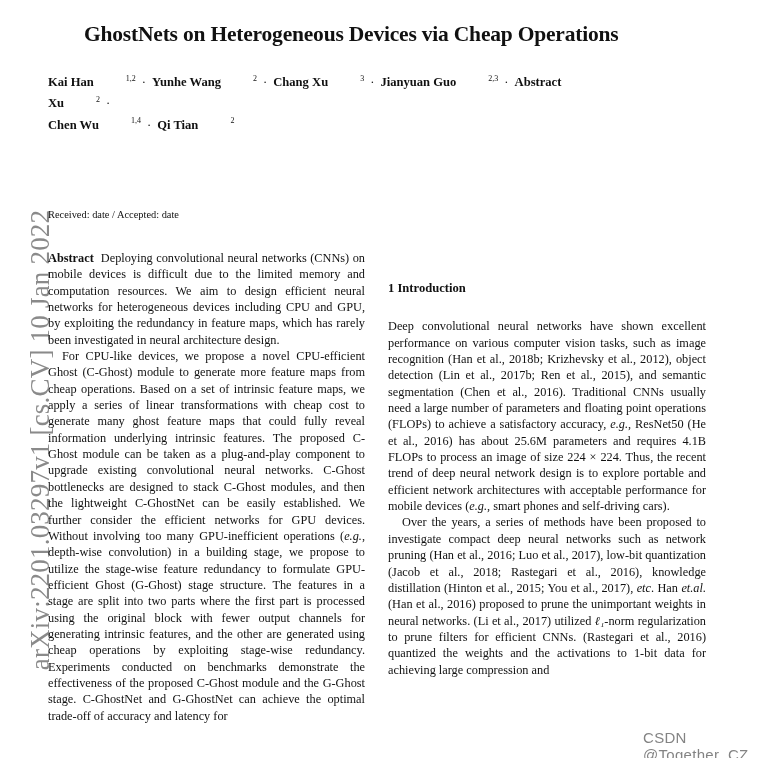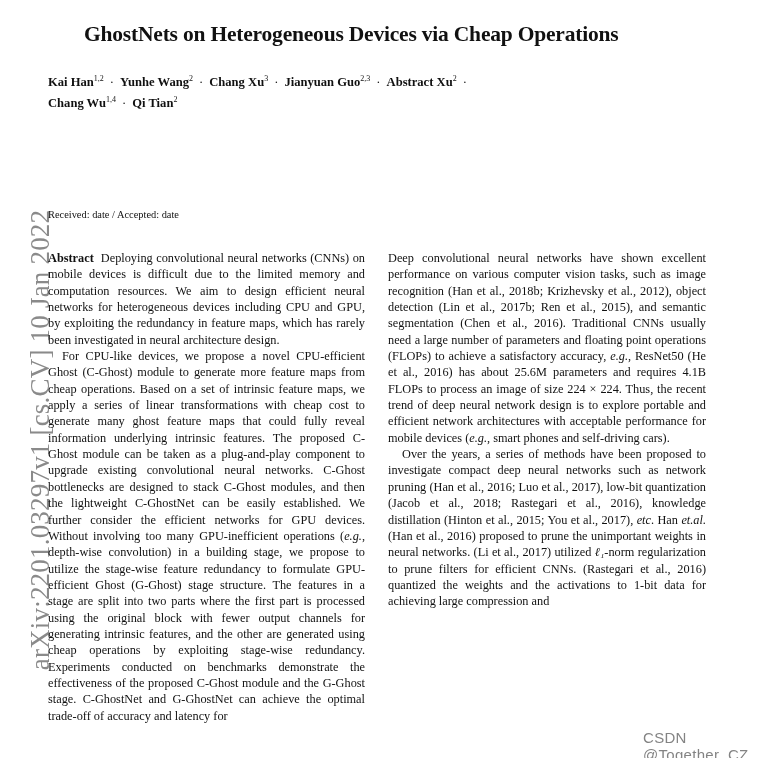--- a/index.html
+++ b/index.html
@@ -8,21 +8,21 @@
     font-family: "Liberation Serif", "DejaVu Serif", serif; color: #111;
   }
   .title {
     position: absolute; left: 48px; top: 22px;
     font-size: 21.5px; font-weight: bold; letter-spacing: -0.2px; color: #111; margin-left: 36px;
   }
   .authors {
     position: absolute; left: 48px; top: 70px; width: 560px;
     font-size: 12.6px; font-weight: bold; line-height: 17px;
   }
-  .authors sup { font-weight: normal; font-size: 8px; }
+  .authors sup { font-weight: normal; font-size: 8px; margin-left: 32px; }
   .authors .dot { font-weight: normal; margin: 0 6px; }
   .arxiv {
     position: absolute; left: 40px; top: 440px;
     transform: translate(-50%, -50%) rotate(-90deg);
     transform-origin: center center;
     white-space: nowrap;
     font-size: 27px; color: #8a8a8a; letter-spacing: 0.2px;
   }
   .received {
     position: absolute; left: 48px; top: 209px; font-size: 10.4px; text-align: right;
@@ -45,30 +45,31 @@
   }
   i { }
 </style>
 </head>
 <body>
 
 <div class="title">GhostNets on Heterogeneous Devices via Cheap Operations</div>
 
 <div class="authors">
   <span><span>Kai Han</span><sup>1,2</sup></span><span class="dot">·</span><span><span>Yunhe Wang</span><sup>2</sup></span><span class="dot">·</span><span><span>Chang Xu</span><sup>3</sup></span><span class="dot">·</span><span><span>Jianyuan Guo</span><sup>2,3</sup></span><span class="dot">·</span><span><span>Abstract Xu</span><sup>2</sup></span><span class="dot">·</span><br>
-  <span><span>Chang Wu</span><sup>1,4</sup></span><span class="dot">·</span><span><span>Qi Tian</span><sup>2</sup></span>
+  <span><span>Chen Wu</span><sup>1,4</sup></span><span class="dot">·</span><span><span>Qi Tian</span><sup>2</sup></span>
 </div>
 
 <div class="arxiv">arXiv:2201.03297v1  [cs.CV]  10 Jan 2022</div>
 
 <div class="received">Received: date / Accepted: date</div>
 
 <div class="col col-left">
   <p><span class="bold">Abstract</span>&nbsp; <span>Deploying convolutional neural networks (CNNs) on mobile devices is difficult due to the limited memory and computation resources. We aim to design efficient neural networks for heterogeneous devices including CPU and GPU, by exploiting the redundancy in feature maps, which has rarely been investigated in neural architecture design.</span></p>
   <p class="indent"><span>For CPU-like devices, we propose a novel CPU-efficient Ghost (C-Ghost) module to generate more feature maps from cheap operations. Based on a set of intrinsic feature maps, we apply a series of linear transformations with cheap cost to generate many ghost feature maps that could fully reveal information underlying intrinsic features. The proposed C-Ghost module can be taken as a plug-and-play component to upgrade existing convolutional neural networks. C-Ghost bottlenecks are designed to stack C-Ghost modules, and then the lightweight C-GhostNet can be easily established. We further consider the efficient networks for GPU devices. Without involving too many GPU-inefficient operations (</span><i>e.g.</i><span>, depth-wise convolution) in a building stage, we propose to utilize the stage-wise feature redundancy to formulate GPU-efficient Ghost (G-Ghost) stage structure. The features in a stage are split into two parts where the first part is processed using the original block with fewer output channels for generating intrinsic features, and the other are generated using cheap operations by exploiting stage-wise redundancy. Experiments conducted on benchmarks demonstrate the effectiveness of the proposed C-Ghost module and the G-Ghost stage. C-GhostNet and G-GhostNet can achieve the optimal trade-off of accuracy and latency for</span></p>
 </div>
 
 <div class="col col-right">
+  <p class="section-head">1 Introduction</p>
   <p><span>Deep convolutional neural networks have shown excellent performance on various computer vision tasks, such as image recognition (Han et al., 2018b; Krizhevsky et al., 2012), object detection (Lin et al., 2017b; Ren et al., 2015), and semantic segmentation (Chen et al., 2016). Traditional CNNs usually need a large number of parameters and floating point operations (FLOPs) to achieve a satisfactory accuracy, </span><i>e.g.</i><span>, ResNet50 (He et al., 2016) has about 25.6M parameters and requires 4.1B FLOPs to process an image of size 224 × 224. Thus, the recent trend of deep neural network design is to explore portable and efficient network architectures with acceptable performance for mobile devices (</span><i>e.g.</i><span>, smart phones and self-driving cars).</span></p>
   <p class="indent"><span>Over the years, a series of methods have been proposed to investigate compact deep neural networks such as network pruning (Han et al., 2016; Luo et al., 2017), low-bit quantization (Jacob et al., 2018; Rastegari et al., 2016), knowledge distillation (Hinton et al., 2015; You et al., 2017), </span><i>etc</i><span>. Han </span><i>et.al.</i><span> (Han et al., 2016) proposed to prune the unimportant weights in neural networks. (Li et al., 2017) utilized </span><i>ℓ₁</i><span>-norm regularization to prune filters for efficient CNNs. (Rastegari et al., 2016) quantized the weights and the activations to 1-bit data for achieving large compression and</span></p>
 </div>
 
 <div class="watermark">CSDN @Together_CZ</div>
 
 </body></html>

